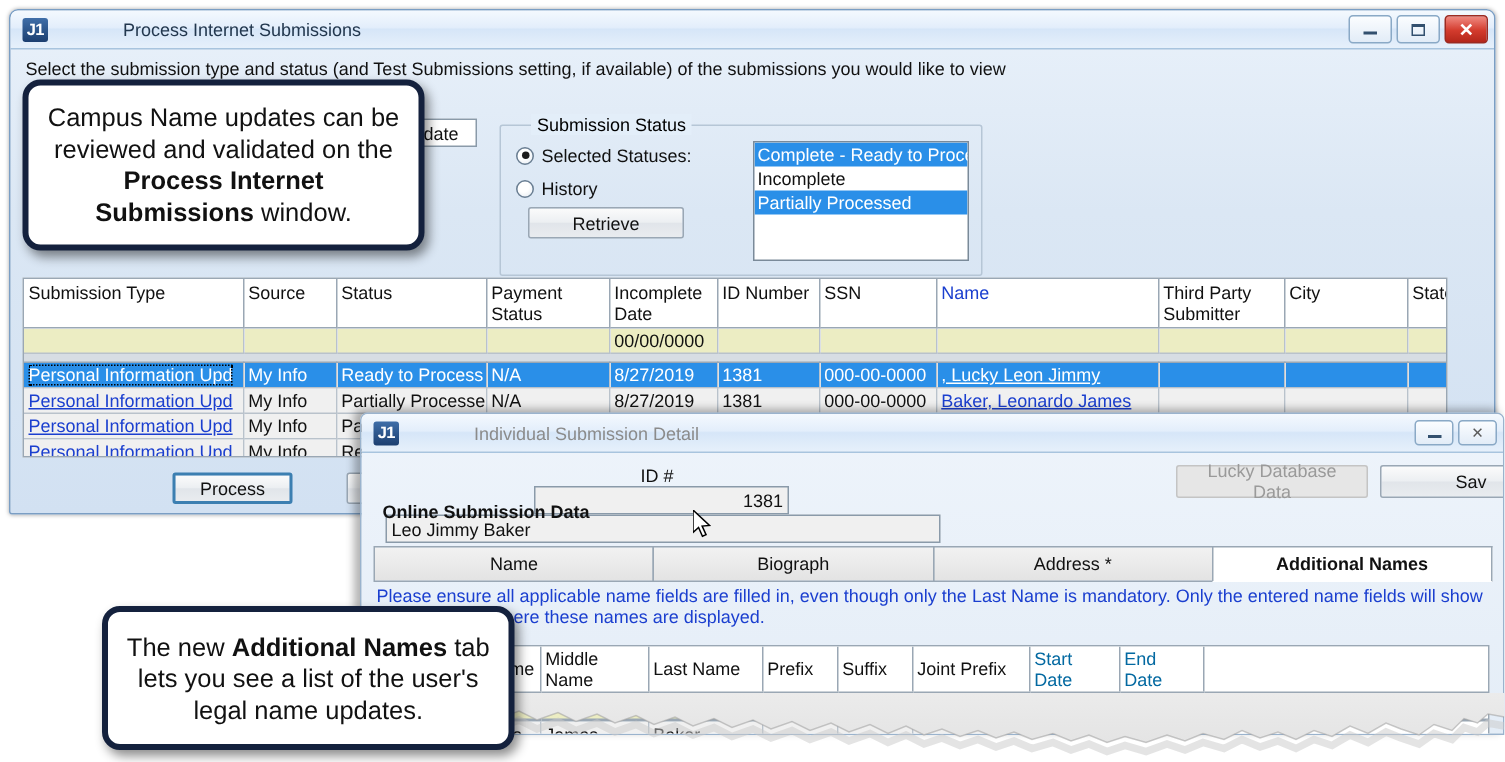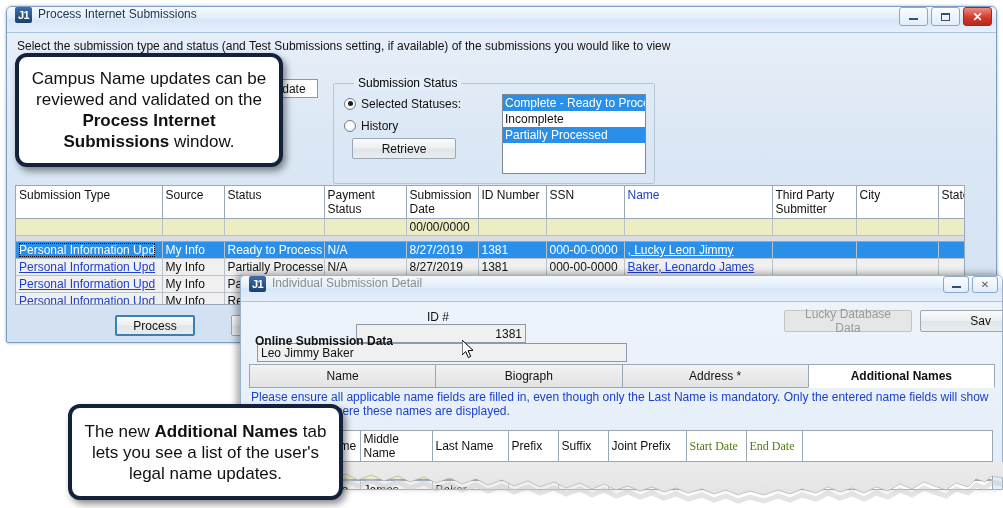--- a/index.html
+++ b/index.html
@@ -15,24 +15,25 @@
   
   .win-main {
     position: absolute; left: 6px; top: 6px; width: 991px; height: 337px;
     background: linear-gradient(to bottom,#e9f1fa 0%, #dbe7f4 40%, #d2e1f2 100%);
     border: 1px solid #7a9ec4;
     border-radius: 6px 6px 2px 2px;
     box-shadow: 0 0 3px rgba(0,0,0,.35);
     overflow: hidden;
   }
   .titlebar {
-    height: 26px; display: flex; align-items: flex-start;
+    height: 26px; display: flex; align-items: center;
     padding: 0 4px 0 8px;
     background: linear-gradient(to bottom,#f4f9fe 0%,#e3eefb 45%,#d6e6f8 50%,#e6f0fb 100%);
     border-bottom: 1px solid #a8c4de;
+    gap: 44px;
   }
   .app-badge {
     width: 17px; height: 16px; border-radius: 2px;
     background: linear-gradient(to bottom,#3f6ea8,#1c3f70);
     color: #fff; font-size: 11px; font-weight: bold; line-height: 16px;
     text-align: center; margin-right: 6px; letter-spacing: -0.5px;
   }
   .title-text { font-size: 12px; color: #22374e; }
   .title-text.inactive { color: #8b8b8b; }
   .win-buttons { margin-left: auto; display: flex; gap: 3px; align-items: center; }
@@ -131,21 +132,21 @@
   }
   .notice { position:absolute; left:10px; top:88px; right:10px;
     font-size:12px; color:#1b3fcf; line-height:14px; }
   .detail-grid-wrap { position:absolute; left:8px; top:128px; width:744px; height:62px;
     background:#fff; border:1px solid #9aa7b4; overflow:hidden; }
   table.dgrid { border-collapse:collapse; table-layout:fixed; width:742px; font-size:12px; }
   table.dgrid th {
     border-right:1px solid #9aa7b4; border-bottom:2px solid #9aa7b4;
     font-weight:normal; text-align:left; padding:1px 3px; height:18px; background:#fff; color:#111;
   }
-  table.dgrid th.link-head { color:#4d7c0f;font-family:Liberation Serif, serif; }
+  table.dgrid th.link-head { color:#0369a1; }
   table.dgrid td { border-right:1px solid #b9c2cb; padding:1px 3px; height:18px; color:#111; white-space:nowrap; overflow:hidden;}
   table.dgrid tr.filter td { background:#ecedc3; border-bottom:2px solid #9aa7b4; }
   table.dgrid tr.datarow td { background:#f0f0f0; }
 
   
   .torn { position:absolute; left:240px; top:462px; width:763px; height:46px; overflow:hidden; }
 
   
   .callout {
     position:absolute; background:#fff; border:4px solid #14213d; border-radius:12px;
@@ -225,21 +226,21 @@
               <col style="width:84px">
             <col style="width:82px">
               <col style="width:48px">
           </colgroup>
           <thead>
             <tr>
               <th>Submission Type</th>
               <th>Source</th>
               <th>Status</th>
               <th>Payment Status</th>
-              <th>Submission Date</th>
+              <th>Incomplete Date</th>
               <th>ID Number</th>
               <th>SSN</th>
               <th class="link-head">Name</th>
               <th>Third Party Submitter</th>
               <th>City</th>
               <th>State</th>
             </tr>
           </thead>
           <tbody>
             <tr class="filter">

